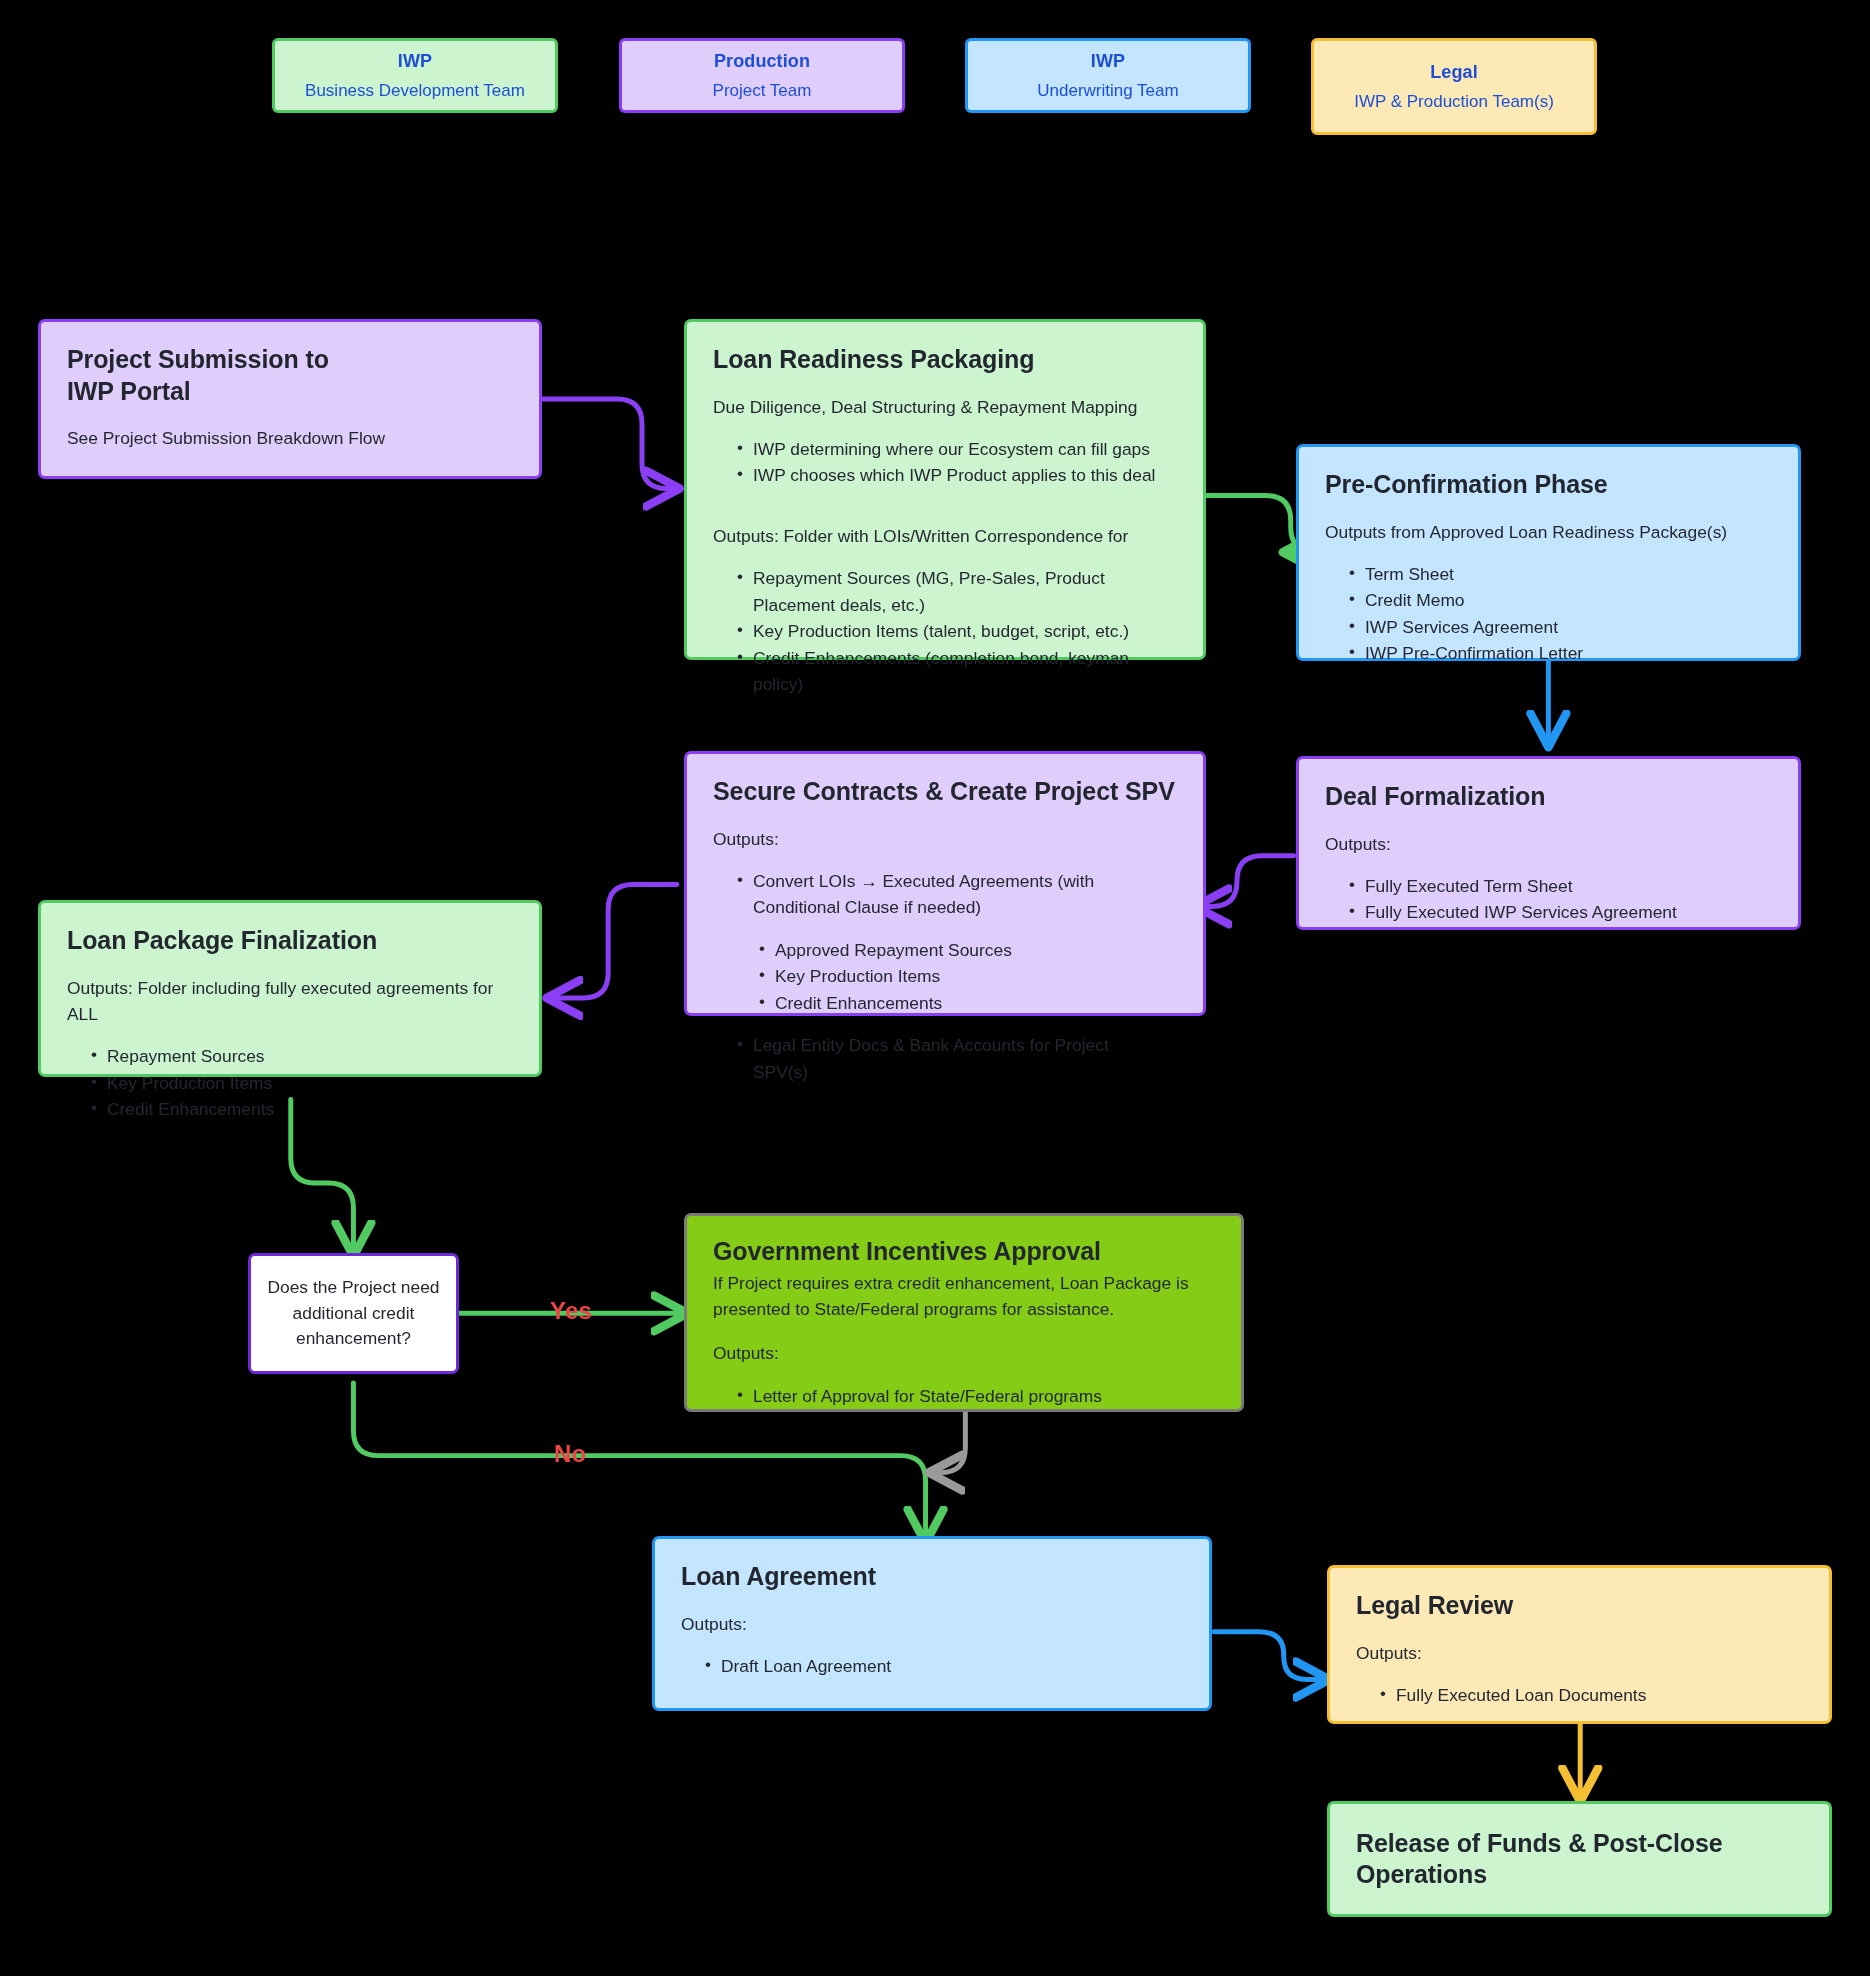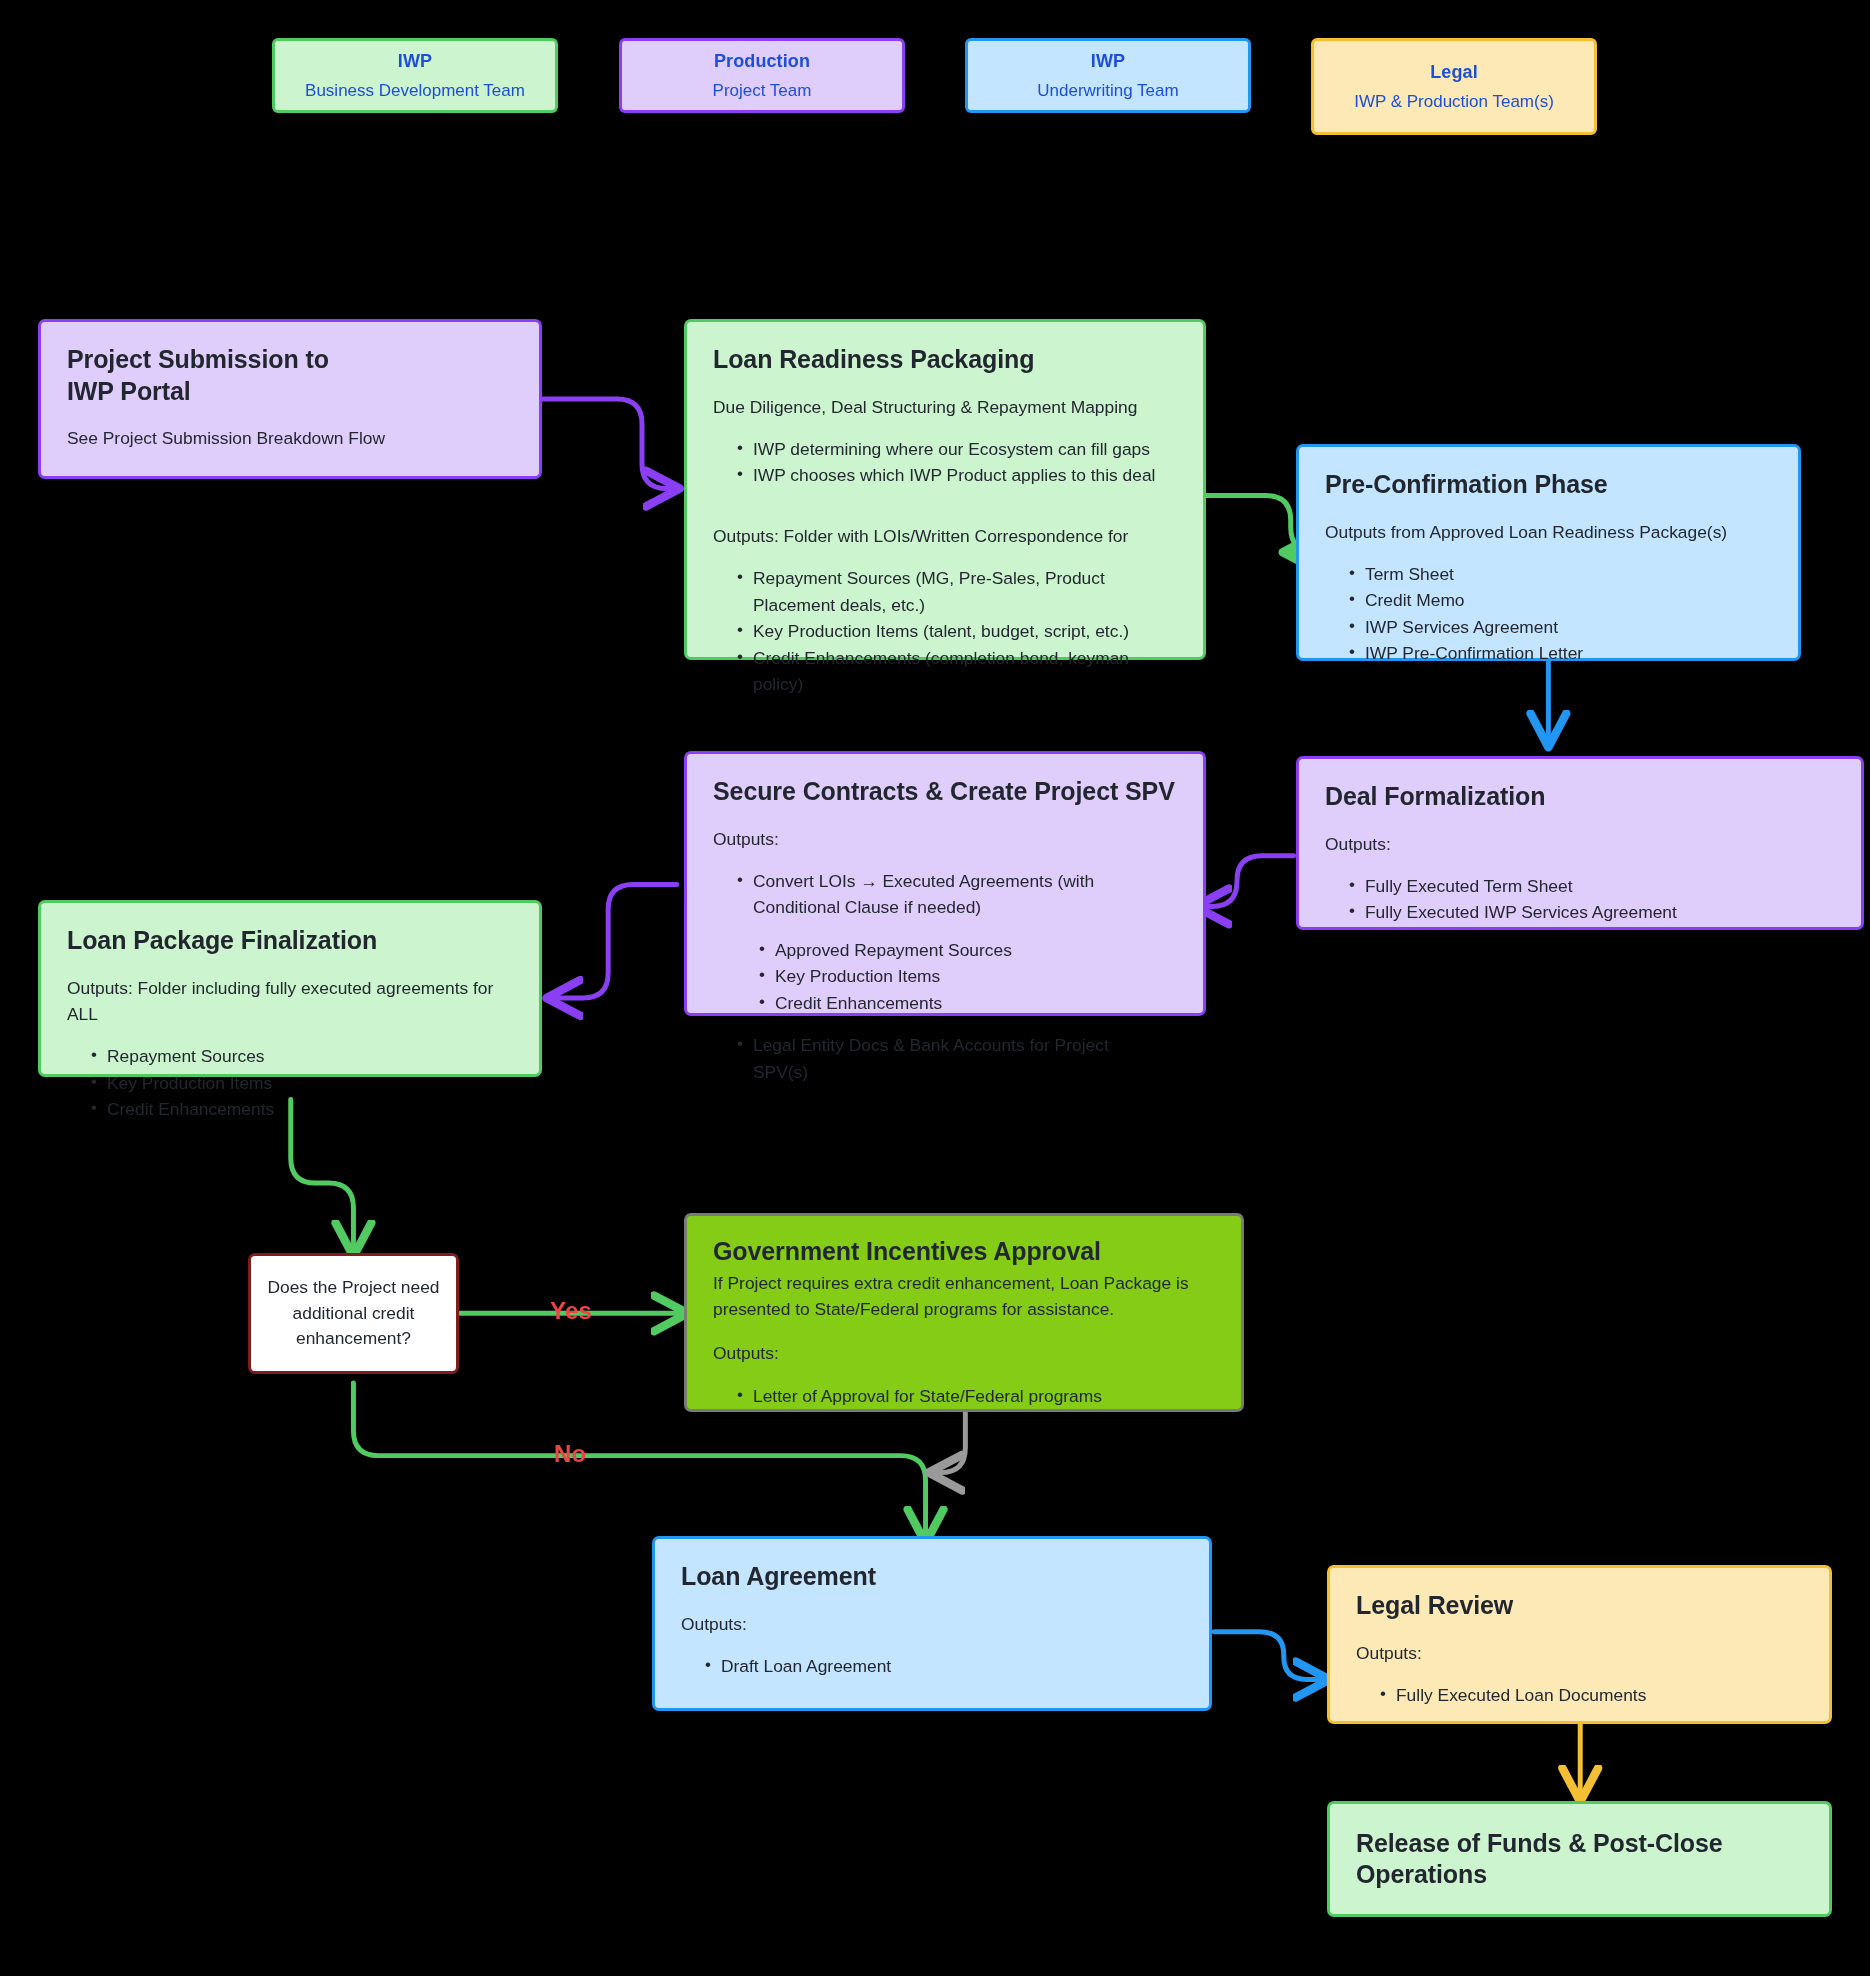--- a/index.html
+++ b/index.html
@@ -80,21 +80,21 @@
   .green  { background: #ccf5cf; border-color: #51cb61; }
   .purple { background: #dfcdfb; border-color: #8b3ff5; }
   .blue   { background: #c3e5ff; border-color: #2196f3; }
   .yellow { background: #fce9b6; border-color: #f5bf33; }
   .grey   { background: #84cc16; border-color: #7a7a7a; }
 
   
   .decision {
     position: absolute;
     background: #ffffff;
-    border: 3px solid #7f1d1d;
+    border: 3px solid #6d28d9;
     border-radius: 7px;
     display: flex;
     align-items: center;
     justify-content: center;
     text-align: center;
     padding: 14px 14px;
   }
   .decision span {
     font-size: 17.4px;
     line-height: 1.46;
@@ -212,21 +212,21 @@
       <div class="lead">Outputs from Approved Loan Readiness Package(s)</div>
       <ul>
         <li>Term Sheet</li>
         <li>Credit Memo</li>
         <li>IWP Services Agreement</li>
         <li>IWP Pre-Confirmation Letter</li>
       </ul>
     </div>
   </div>
 
-  <div class="node purple" style="left:1296px; top:756px; width:568px; height:174px;">
+  <div class="node purple" style="left:1296px; top:756px; width:505px; height:174px;">
     <h3>Deal Formalization</h3>
     <div class="body">
       <div class="lead">Outputs:</div>
       <ul>
         <li>Fully Executed Term Sheet</li>
         <li>Fully Executed IWP Services Agreement</li>
       </ul>
     </div>
   </div>
 

